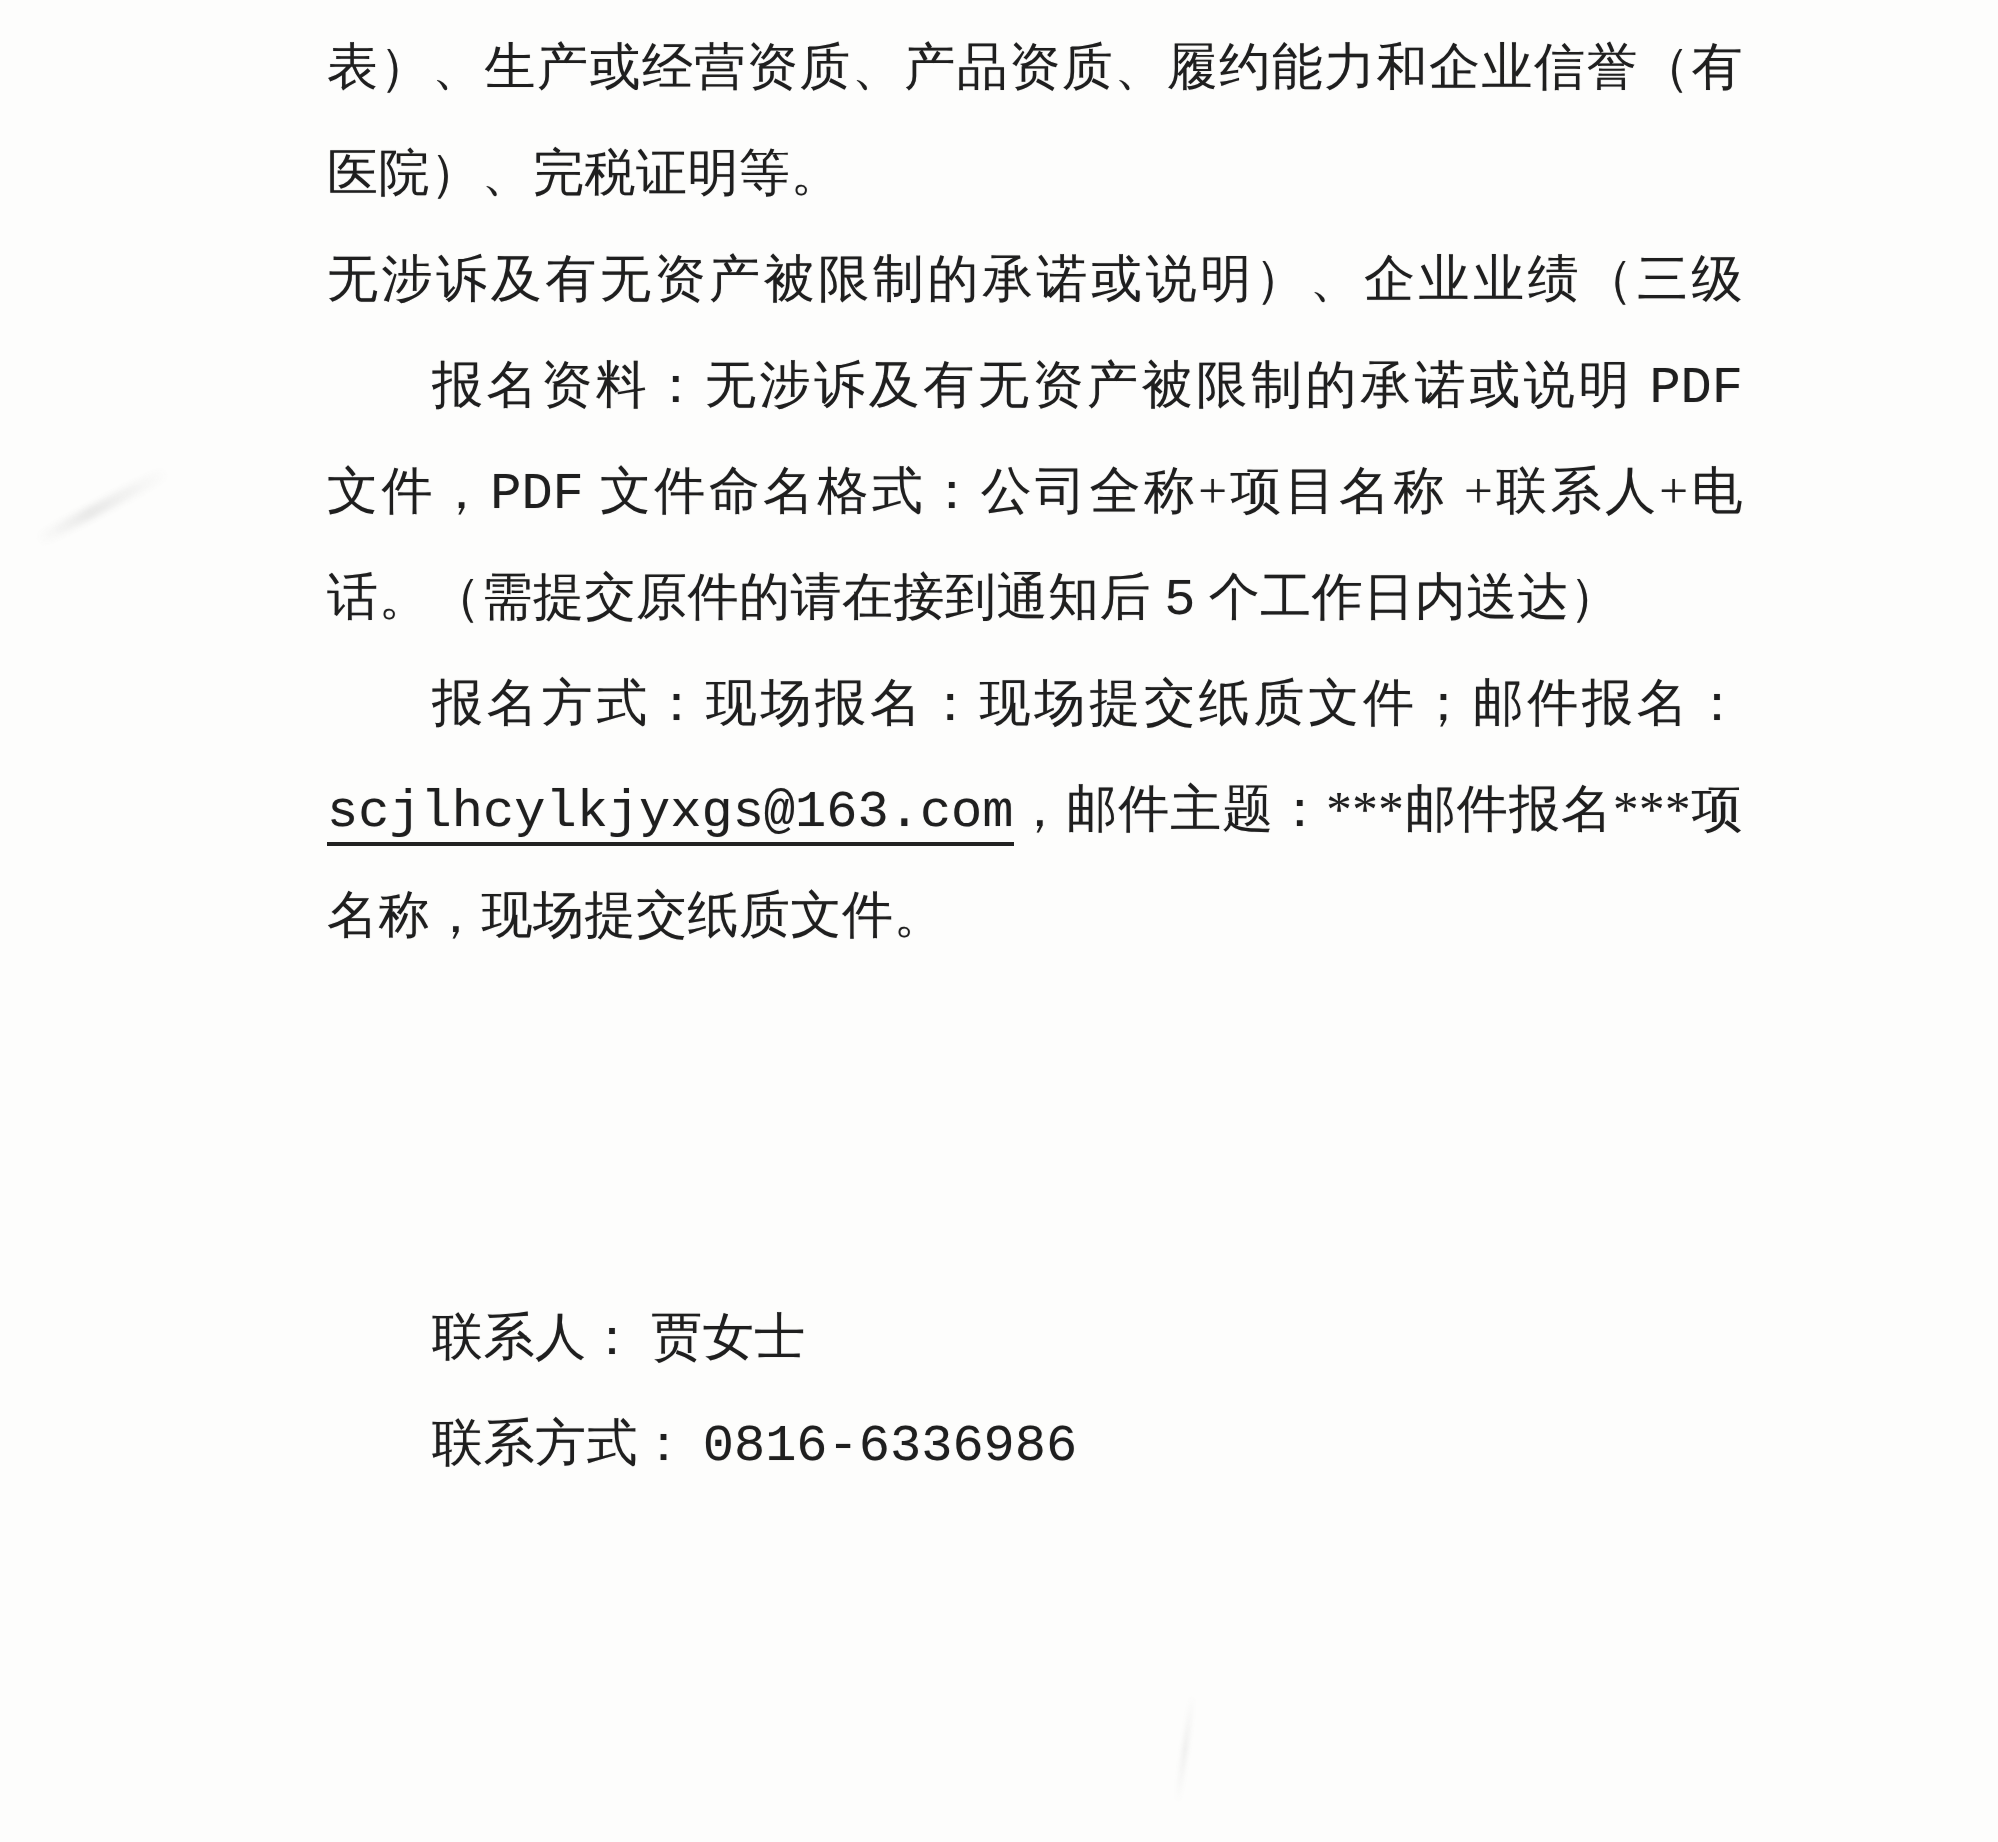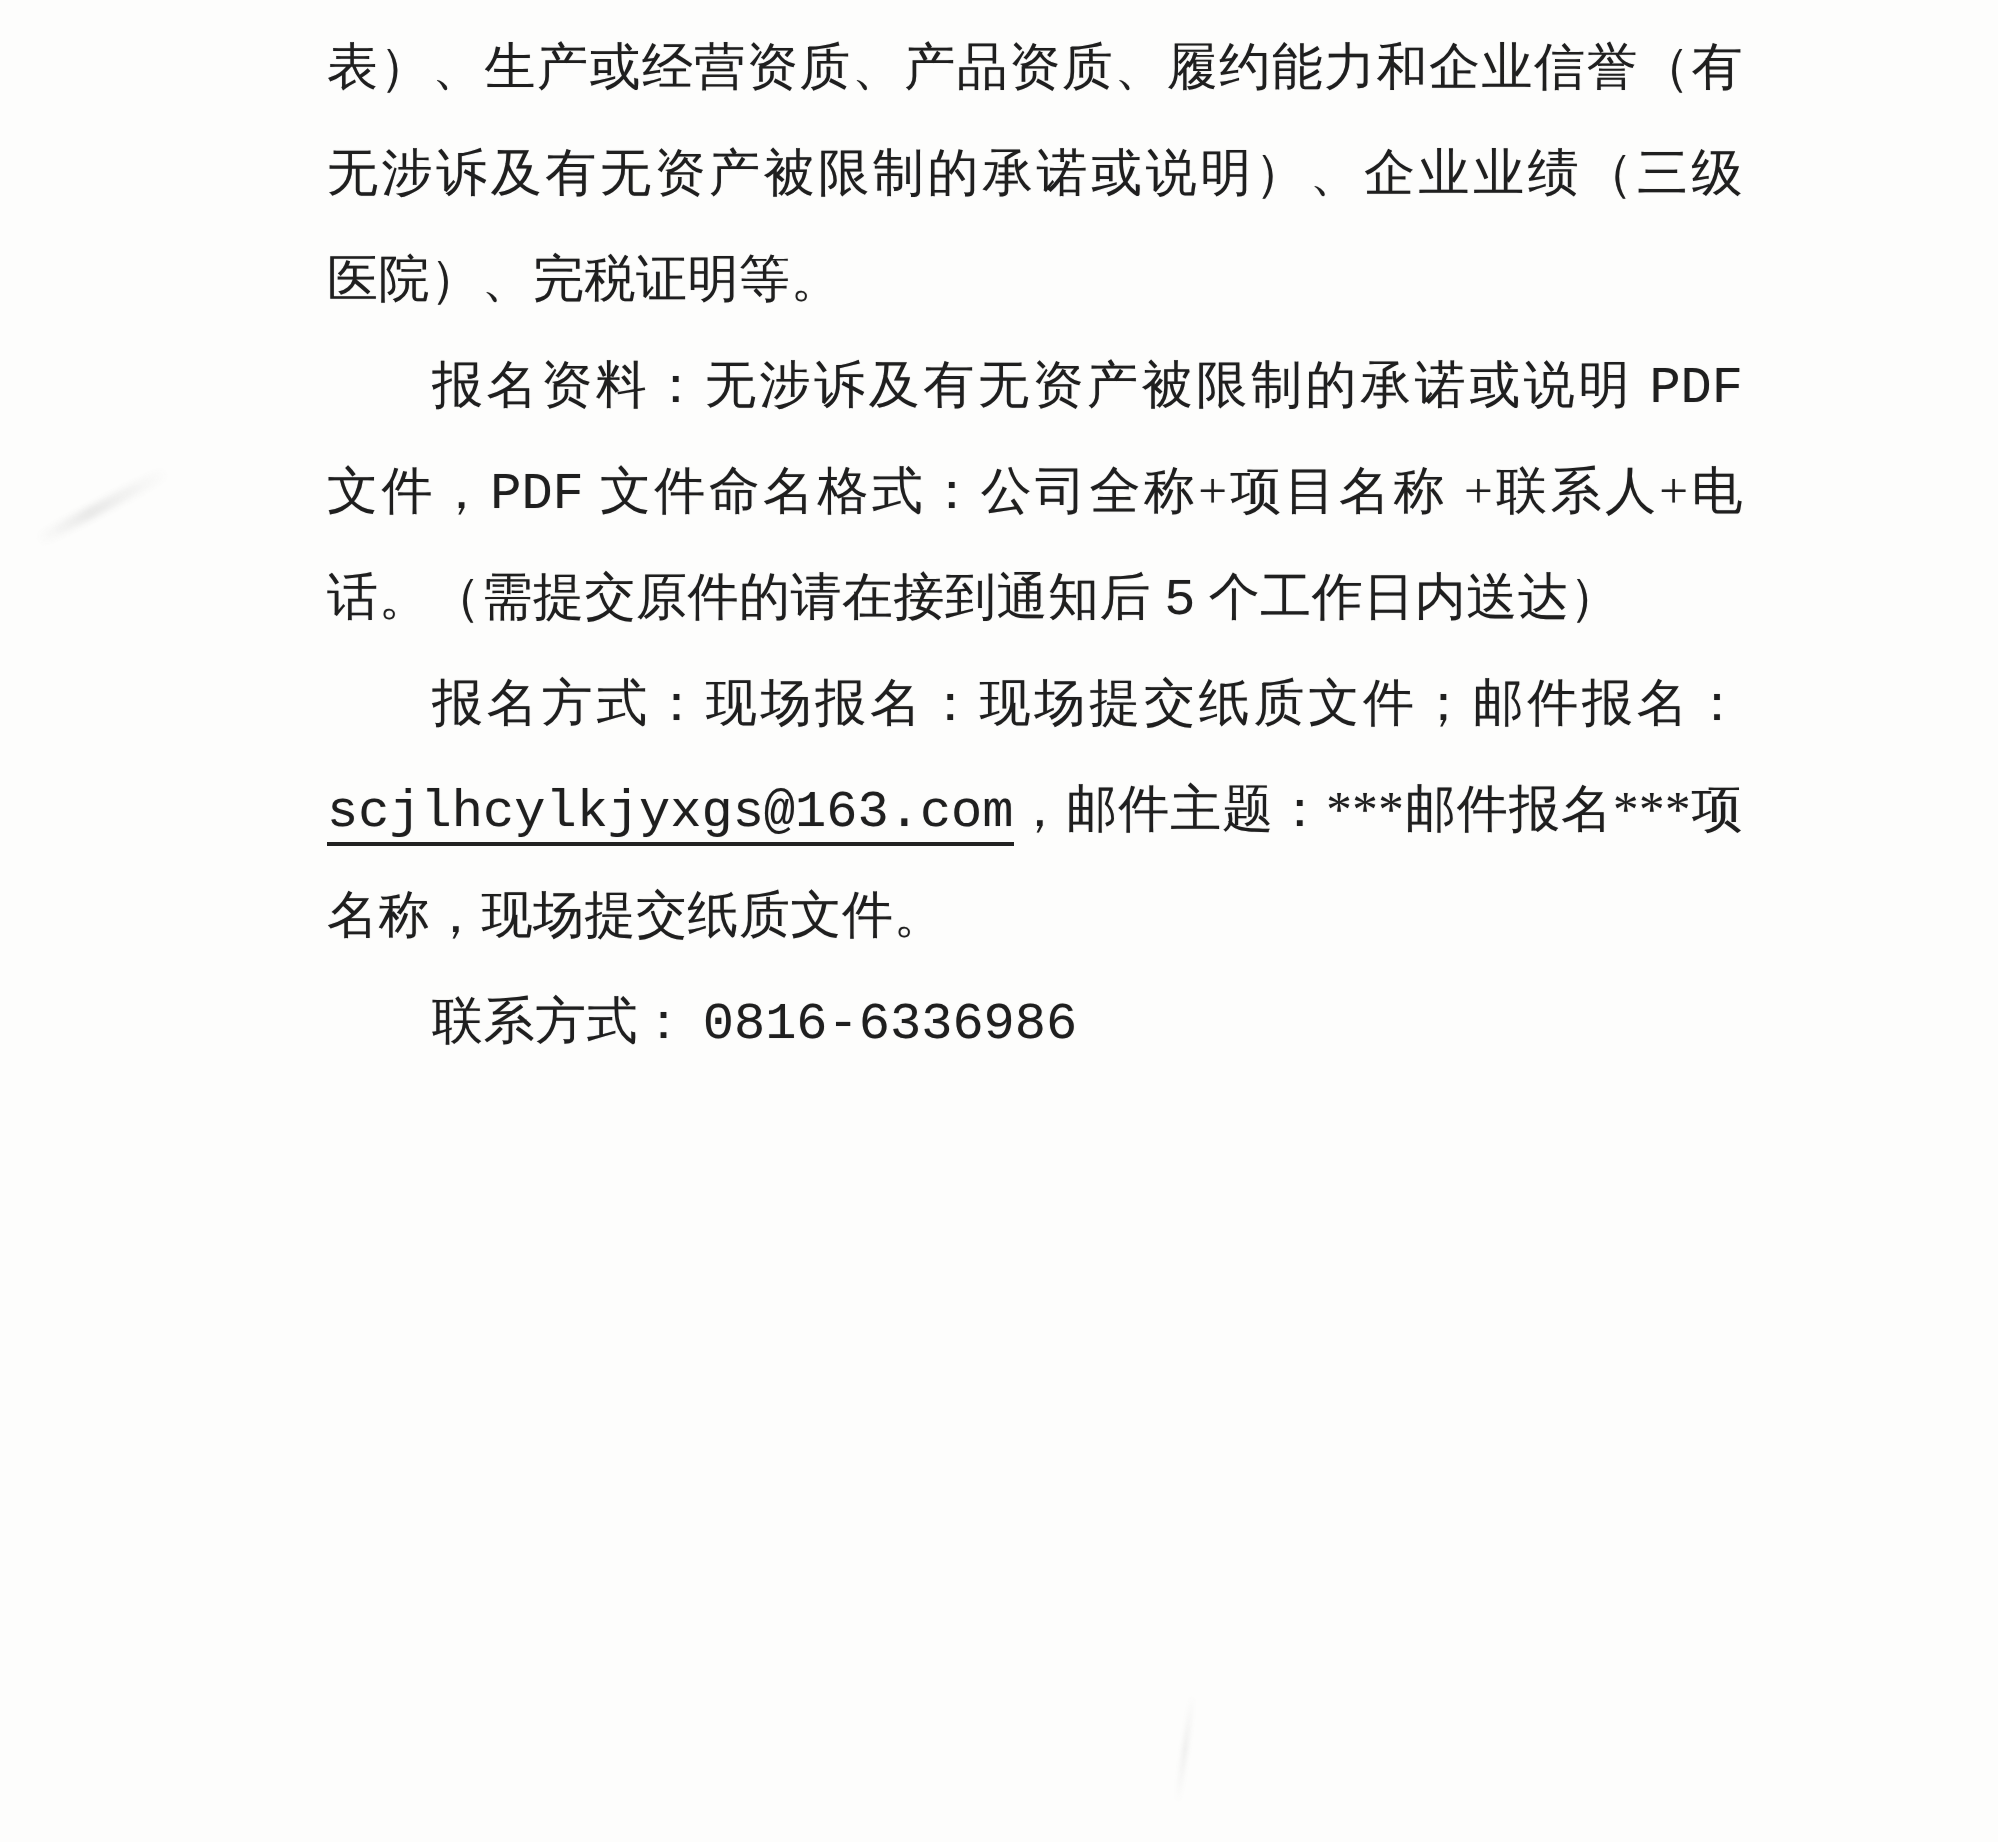--- a/index.html
+++ b/index.html
@@ -78,31 +78,32 @@
   }
 </style>
 </head>
 <body>
 
 <div class="page">
 
   <div class="text-block">
 
     <div class="line just"><span>表）、生产或经营资质、产品资质、履约能力和企业信誉（有</span></div>
+    <div class="line"><span>医院）、完税证明等。</span></div>
     <div class="line just"><span>无涉诉及有无资产被限制的承诺或说明）、企业业绩（三级</span></div>
-    <div class="line"><span>医院）、完税证明等。</span></div>
 
     <div class="line just indent"><span>报名资料：无涉诉及有无资产被限制的承诺或说明 </span><span class="lat">PDF</span></div>
     <div class="line just"><span>文件，</span><span class="lat">PDF</span><span> 文件命名格式：公司全称+项目名称 +联系人+电</span></div>
     <div class="line"><span>话。（需提交原件的请在接到通知后 </span><span class="lat">5</span><span> 个工作日内送达）</span></div>
 
     <div class="line just indent"><span>报名方式：现场报名：现场提交纸质文件；邮件报名：</span></div>
     <div class="line just"><span class="lat email">scjlhcylkjyxgs@163.com</span><span>，邮件主题：***邮件报名***项目</span></div>
     <div class="line"><span>名称，现场提交纸质文件。</span></div>
 
+    <div class="line indent gap-top"><span>联系人： 贾女士</span></div>
     <div class="line indent"><span>联系方式： </span><span class="lat">0816-6336986</span></div>
 
   </div>
 
   <div class="smudge smudge-1"></div>
   <div class="smudge smudge-2"></div>
 
 </div>
 
 </body></html>

